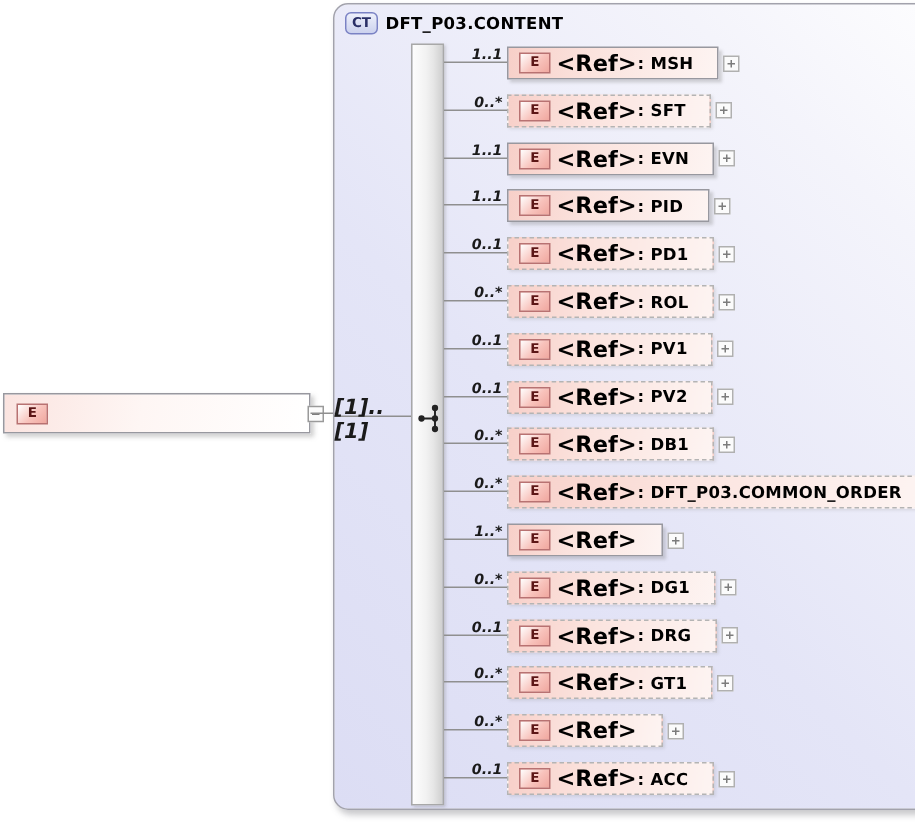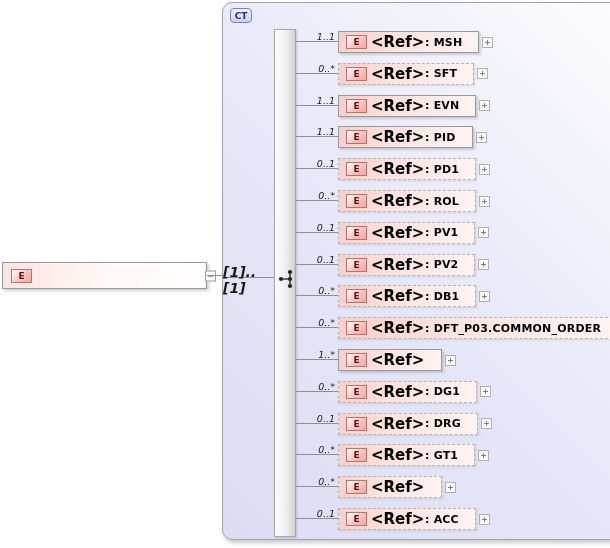--- a/index.html
+++ b/index.html
@@ -44,21 +44,21 @@
     background:linear-gradient(to right,#fdfdfd 0%,#f2f2f2 45%,#e6e6e6 70%,#cfcfcf 100%);
     box-shadow:1px 1px 2px rgba(120,120,120,.35);}
   .seq-icon{position:absolute;left:54px;top:266px;}
 
   
   .rows{position:absolute;inset:0;}
   .row{position:absolute;left:0;width:100%;height:22px;}
   .hline{position:absolute;left:73px;top:10px;width:42px;height:1px;
     background:var(--line,#8f8f8f);}
   .card-label{position:absolute;left:36px;top:0;width:76px;text-align:right;
-    font-size:9.5px;font-style:italic;font-weight:400;color:#1a1a1a;}
+    font-size:9.5px;font-style:italic;font-weight:700;color:#1a1a1a;}
   .row-flex{position:absolute;left:115px;top:0;display:flex;align-items:center;gap:3px;}
   .el-box{height:22px;box-sizing:border-box;display:inline-flex;align-items:center;
     padding:0 16px 0 7px;border:1px solid var(--box-border,#98989f);
     background:linear-gradient(100deg,var(--box-pink,#f7cfc8) 0%,#fbe3de 40%,var(--box-pink-light,#fdf4f2) 100%);
     box-shadow:2px 2px 2px rgba(120,120,120,.3);}
   .el-box.optional{border:1px dashed var(--box-border-dashed,#b4b4b4);
     box-shadow:1px 1px 2px rgba(140,140,140,.25);}
   .e-badge{width:21px;height:14px;box-sizing:border-box;flex:0 0 21px;
     border:1px solid var(--badge-border,#b87272);
     background:linear-gradient(135deg,#ffffff 0%,#f8c3bc 55%,var(--badge-fill,#f0a79f) 100%);
@@ -81,20 +81,21 @@
     <span class="e-badge">E</span>
     <span class="collapse-btn">
       <span class="dash-glyph"></span>
     </span>
   </div>
   <div class="root-line"></div>
 
   <div class="ct-container">
     <div class="ct-header">
       <span class="ct-badge">CT</span>
+      <span class="ct-title">DFT_P03.CONTENT</span>
     </div>
 
     <div class="entry-line"></div>
     <div class="entry-card">[1]..[1]</div>
 
     <div class="seq-bar"></div>
     <svg class="seq-icon" width="20" height="20" viewBox="0 0 20 20">
       <line x1="4" y1="10" x2="13" y2="10" stroke="#222" stroke-width="1.3"></line>
       <line x1="13" y1="3" x2="13" y2="17" stroke="#222" stroke-width="1.3"></line>
       <circle cx="4" cy="10" r="2.1" fill="#222"></circle>

